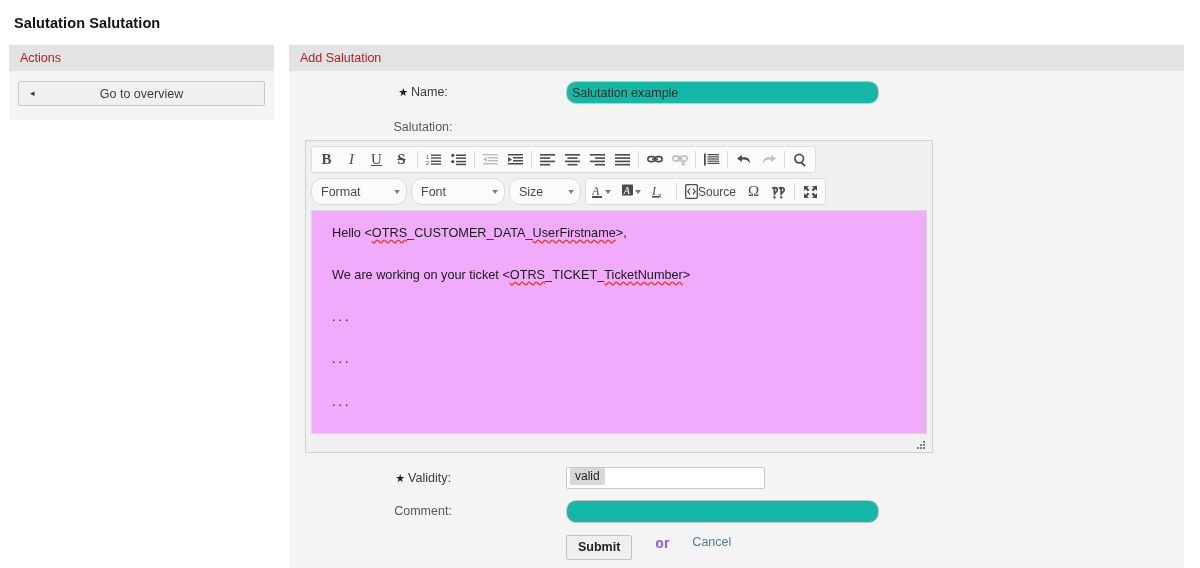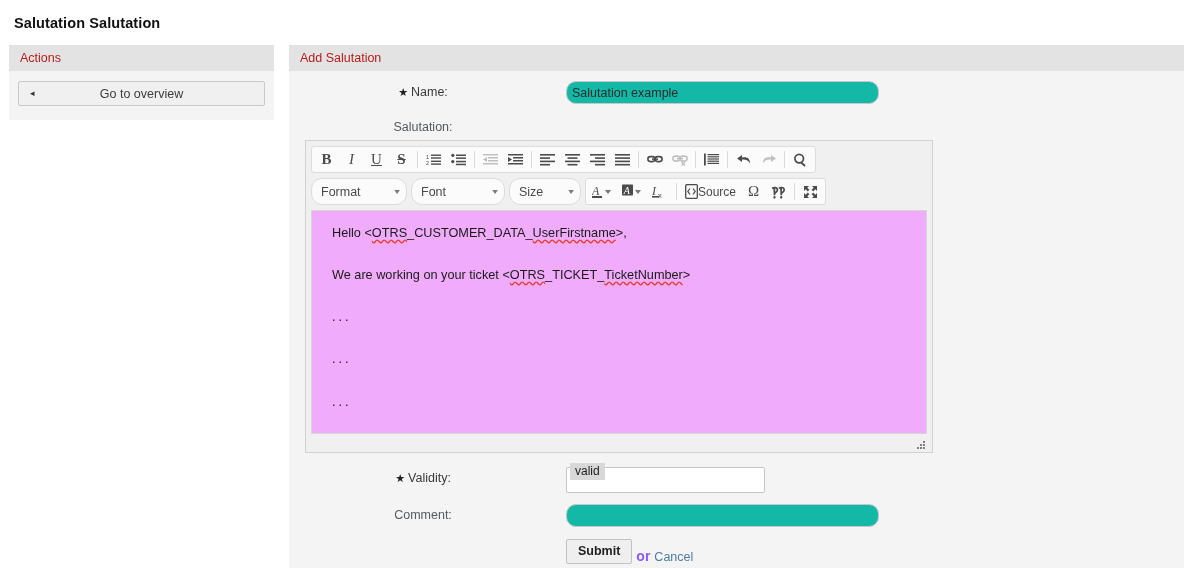--- a/index.html
+++ b/index.html
@@ -119,22 +119,22 @@
   }
 
   
   .validity-select {
     width: 199px;
     height: 22px;
     border: 1px solid #c7c7c7;
     background: #ffffff;
     border-radius: 2px;
     display: flex;
-    align-items: flex-end;
-    padding: 12px 3px;
+    align-items: flex-start;
+    padding: 0 3px;
     cursor: pointer;
   }
   .validity-select .token {
     background: #d8d8d8;
     color: #1d1d1d;
     font-size: 12px;
     padding: 1px 5px 2px 5px;
     border-radius: 1px;
     line-height: 14px;
   }
@@ -235,22 +235,22 @@
   }
   .cke-grip {
     position: absolute;
     right: 1px; bottom: 2px;
     width: 11px; height: 11px;
   }
 
   
   .submit-row {
     display: flex;
-    align-items: flex-end;
-    gap: 4px;
+    align-items: flex-start;
+    gap: 23px;
   }
   .btn-submit {
     background: #efefef;
     border: 1px solid #c2c2c2;
     border-radius: 2px;
     font-family: "Liberation Sans", sans-serif;
     font-weight: bold;
     font-size: 12.5px;
     color: #1f1f1f;
     padding: 4px 11px 5px 11px;

